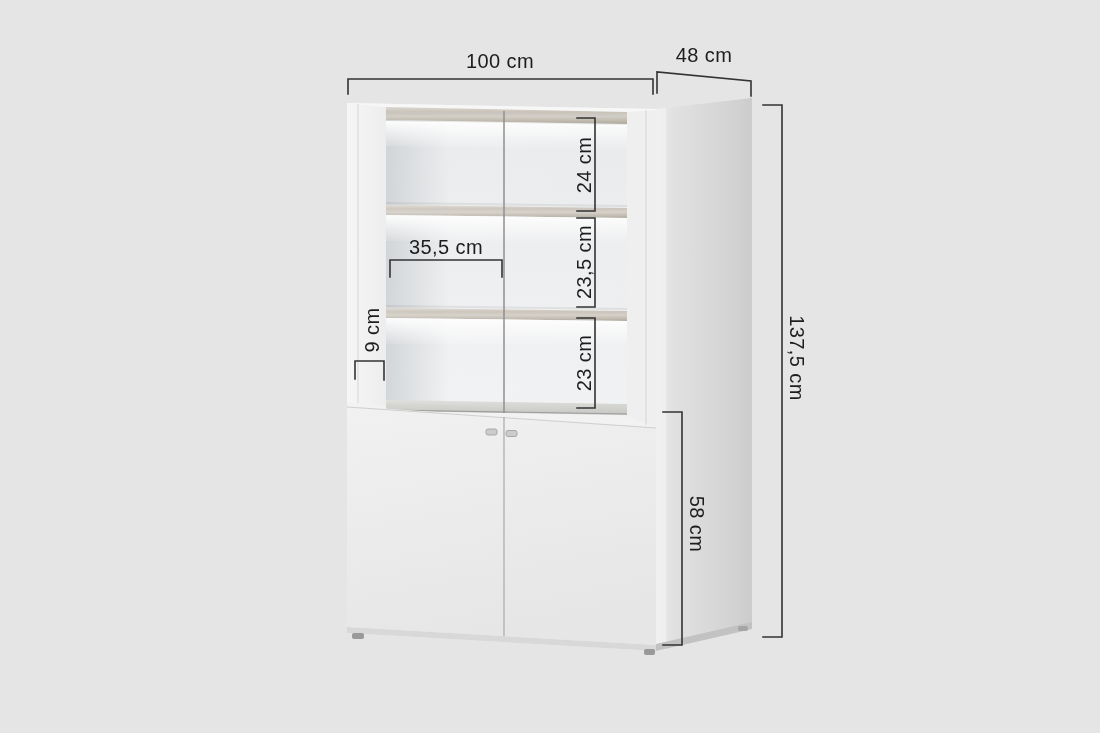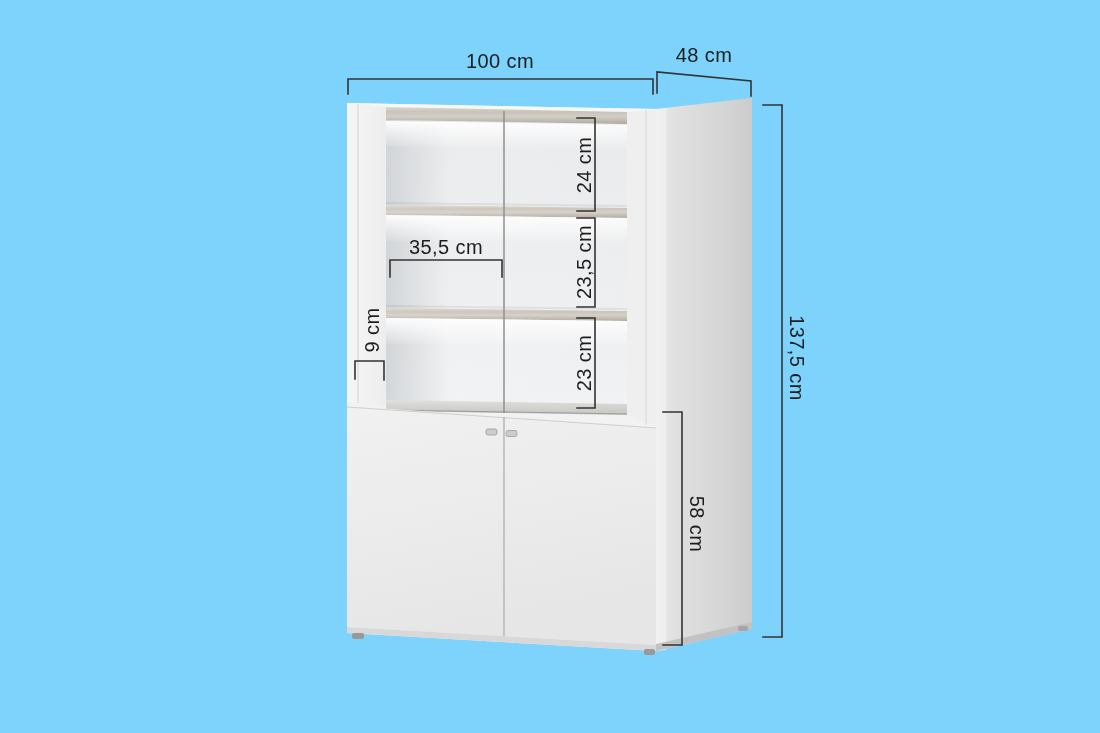--- a/index.html
+++ b/index.html
@@ -1,17 +1,17 @@
 <!DOCTYPE html>
 <html><head>
 <meta charset="utf-8">
 <style>
   html,body{margin:0;padding:0;background:#ffffff;}
   .stage{
-    position:relative;width:1100px;height:733px;background:#7dd3fc;
+    position:relative;width:1100px;height:733px;background:#e5e5e5;
     font-family:"Liberation Sans",sans-serif;overflow:hidden;
   }
   svg{display:block;}
   .dim-line{stroke:#333333;stroke-width:1.6;fill:none;stroke-linecap:square;}
   .dim-label{
     font-family:"Liberation Sans",sans-serif;
     font-size:20px;fill:#1d1d1d;letter-spacing:.4px;
   }
   .seam{stroke:#d5d5d5;stroke-width:1;}
   .hairline{stroke:#c9c9c9;stroke-width:1;}

